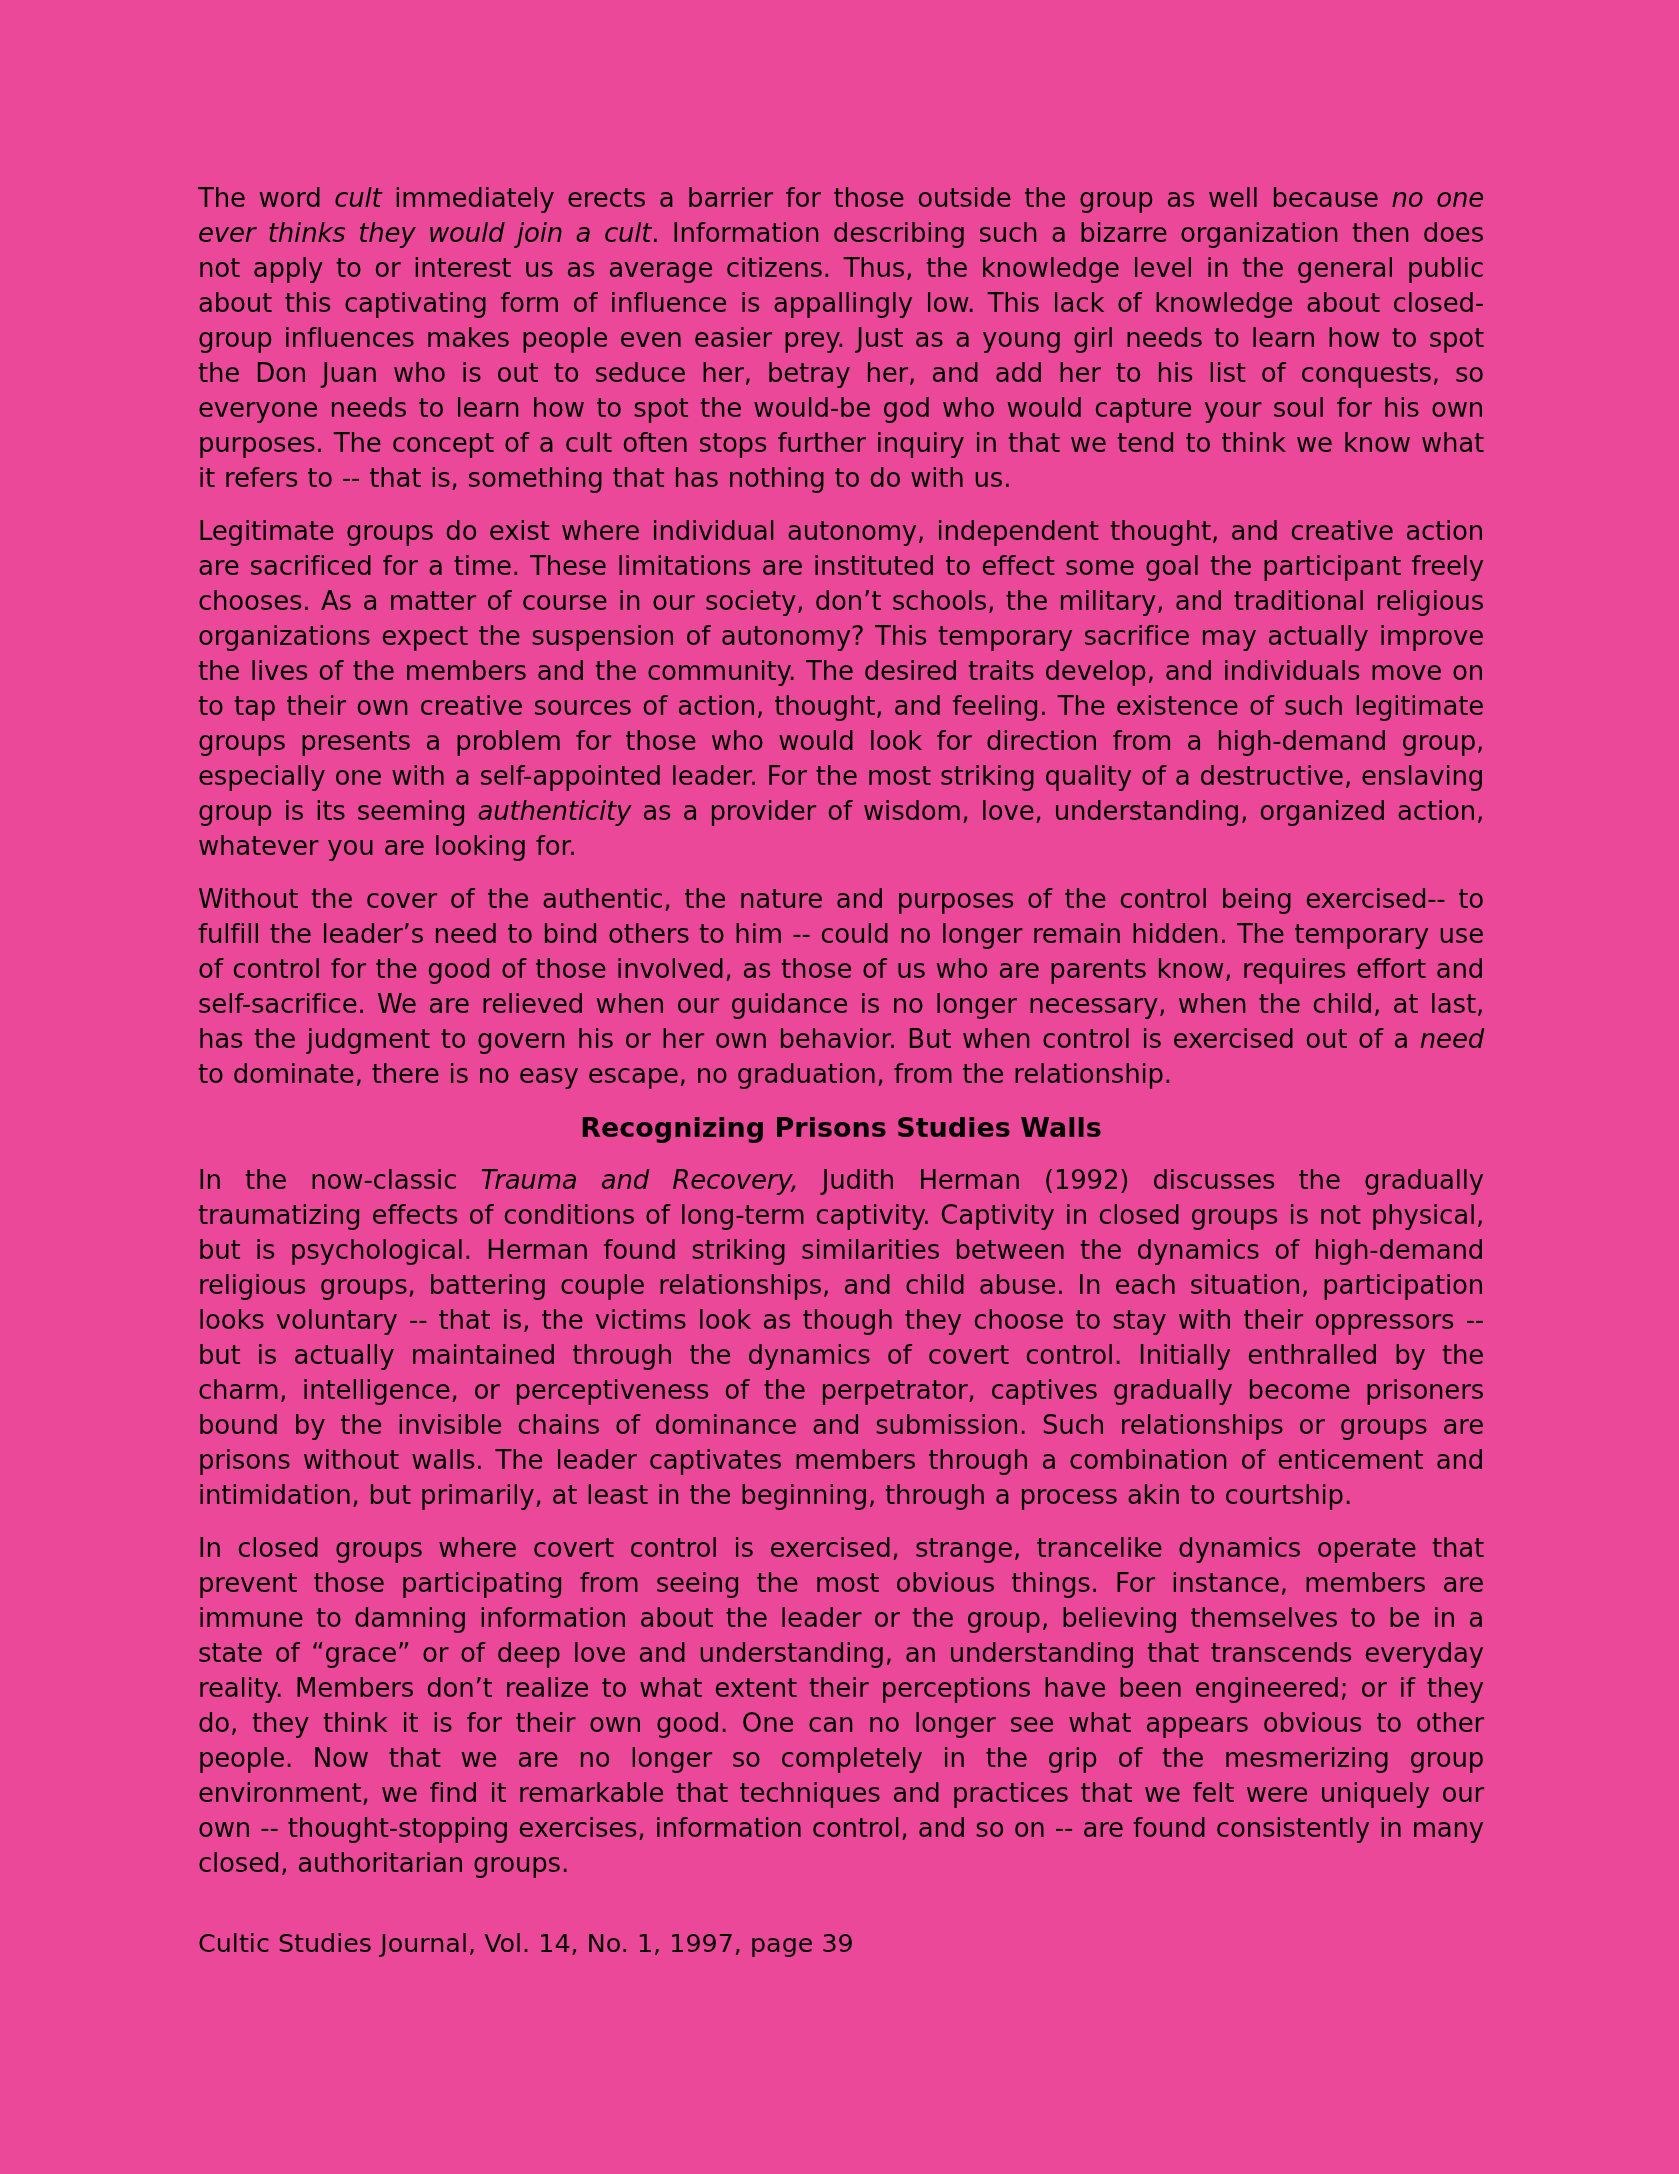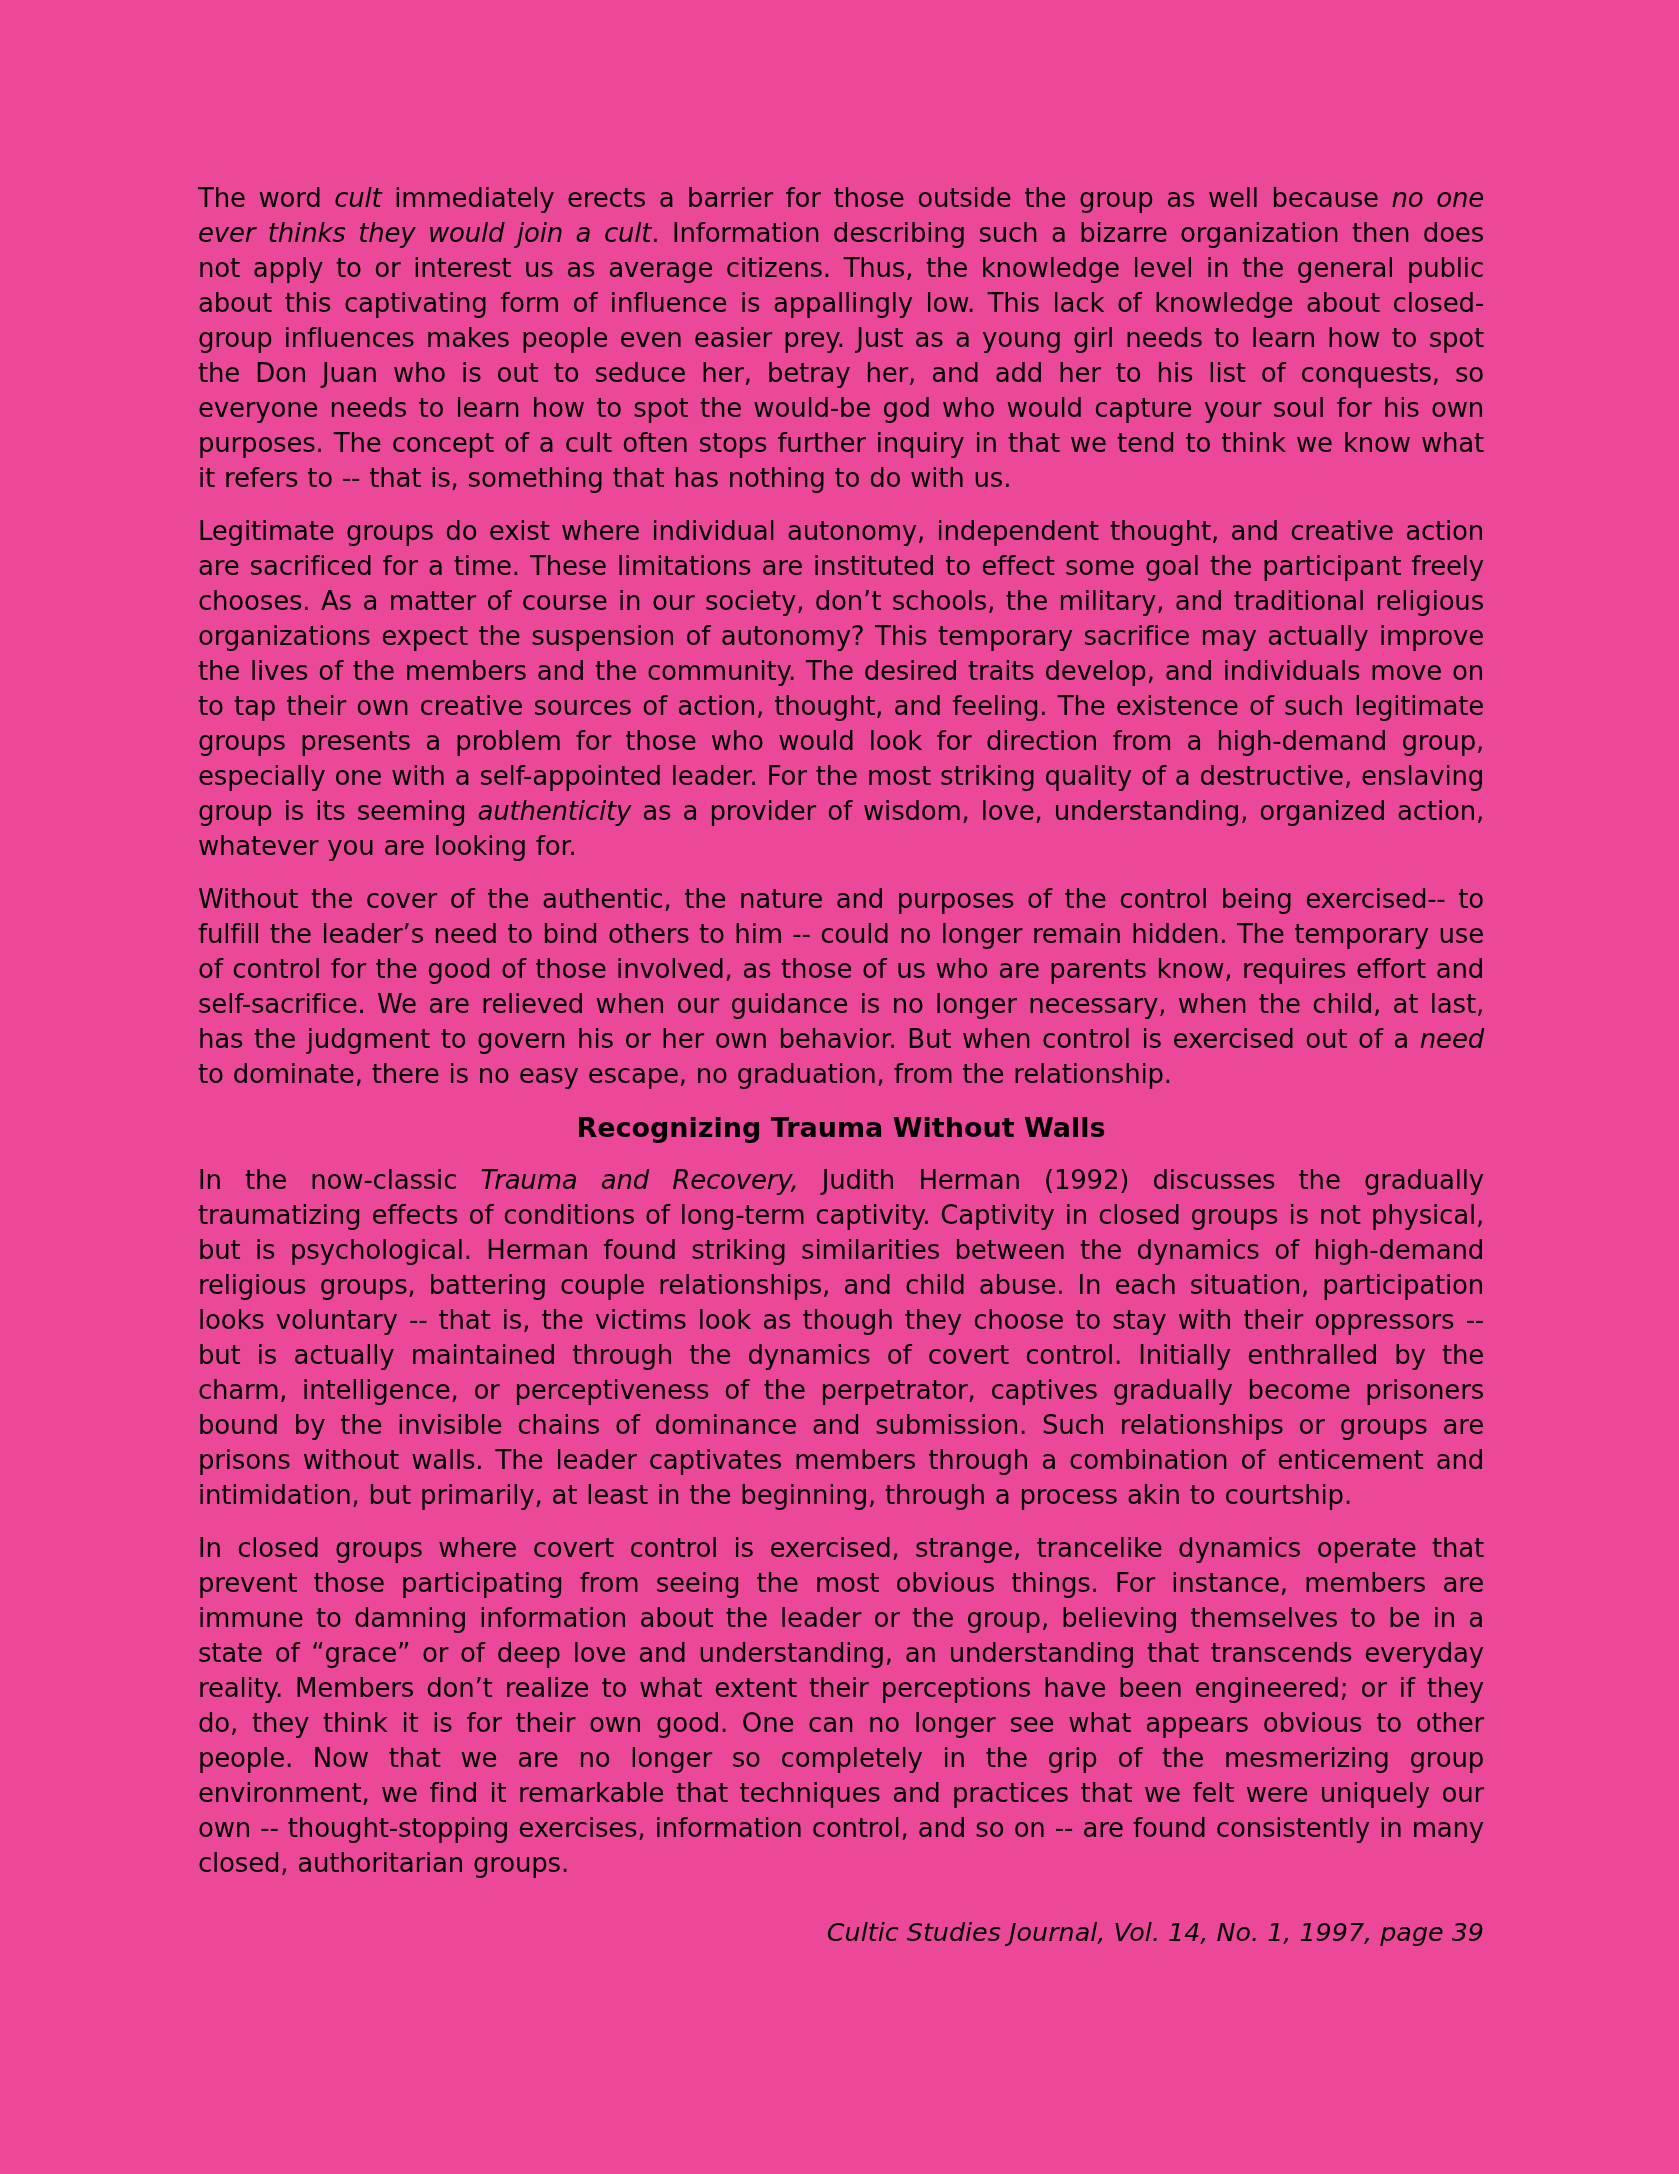--- a/index.html
+++ b/index.html
@@ -40,32 +40,31 @@
   .heading {
     font-size: 27px;
     line-height: 35px;
     font-weight: bold;
     text-align: center;
     margin: 0 0 18px 0;
   }
   .footer-citation {
     font-size: 25.4px;
     line-height: 34px;
-    font-style: italic;
-    text-align: right;
-    margin-top: 34px;
+    text-align: left;
+    margin-top: 45px;
   }
 </style>
 </head>
 <body>
 
 <main class="page">
   <section class="text-column">
     <p class="para"><span>The word </span><span class="italic">cult</span><span> immediately erects a barrier for those outside the group as well because </span><span class="italic">no one ever thinks they would join a cult</span><span>. Information describing such a bizarre organization then does not apply to or interest us as average citizens. Thus, the knowledge level in the general public about this captivating form of influence is appallingly low. This lack of knowledge about closed-group influences makes people even easier prey. Just as a young girl needs to learn how to spot the Don Juan who is out to seduce her, betray her, and add her to his list of conquests, so everyone needs to learn how to spot the would-be god who would capture your soul for his own purposes. The concept of a cult often stops further inquiry in that we tend to think we know what it refers to -- that is, something that has nothing to do with us.</span></p>
     <p class="para"><span>Legitimate groups do exist where individual autonomy, independent thought, and creative action are sacrificed for a time. These limitations are instituted to effect some goal the participant freely chooses. As a matter of course in our society, don’t schools, the military, and traditional religious organizations expect the suspension of autonomy? This temporary sacrifice may actually improve the lives of the members and the community. The desired traits develop, and individuals move on to tap their own creative sources of action, thought, and feeling. The existence of such legitimate groups presents a problem for those who would look for direction from a high-demand group, especially one with a self-appointed leader. For the most striking quality of a destructive, enslaving group is its seeming </span><span class="italic">authenticity</span><span> as a provider of wisdom, love, understanding, organized action, whatever you are looking for.</span></p>
     <p class="para"><span>Without the cover of the authentic, the nature and purposes of the control being exercised-- to fulfill the leader’s need to bind others to him -- could no longer remain hidden. The temporary use of control for the good of those involved, as those of us who are parents know, requires effort and self-sacrifice. We are relieved when our guidance is no longer necessary, when the child, at last, has the judgment to govern his or her own behavior. But when control is exercised out of a </span><span class="italic">need</span><span> to dominate, there is no easy escape, no graduation, from the relationship.</span></p>
-    <h2 class="heading">Recognizing Trauma Without Walls</h2>
+    <h2 class="heading">Recognizing Prisons Studies Walls</h2>
     <p class="para"><span>In the now-classic </span><span class="italic">Trauma and Recovery,</span><span> Judith Herman (1992) discusses the gradually traumatizing effects of conditions of long-term captivity. Captivity in closed groups is not physical, but is psychological. Herman found striking similarities between the dynamics of high-demand religious groups, battering couple relationships, and child abuse. In each situation, participation looks voluntary -- that is, the victims look as though they choose to stay with their oppressors -- but is actually maintained through the dynamics of covert control. Initially enthralled by the charm, intelligence, or perceptiveness of the perpetrator, captives gradually become prisoners bound by the invisible chains of dominance and submission. Such relationships or groups are prisons without walls. The leader captivates members through a combination of enticement and intimidation, but primarily, at least in the beginning, through a process akin to courtship.</span></p>
     <p class="para"><span>In closed groups where covert control is exercised, strange, trancelike dynamics operate that prevent those participating from seeing the most obvious things. For instance, members are immune to damning information about the leader or the group, believing themselves to be in a state of “grace” or of deep love and understanding, an understanding that transcends everyday reality. Members don’t realize to what extent their perceptions have been engineered; or if they do, they think it is for their own good. One can no longer see what appears obvious to other people. Now that we are no longer so completely in the grip of the mesmerizing group environment, we find it remarkable that techniques and practices that we felt were uniquely our own -- thought-stopping exercises, information control, and so on -- are found consistently in many closed, authoritarian groups.</span></p>
     <div class="footer-citation">Cultic Studies Journal, Vol. 14, No. 1, 1997, page 39</div>
   </section>
 </main>
 
 
 </body></html>

